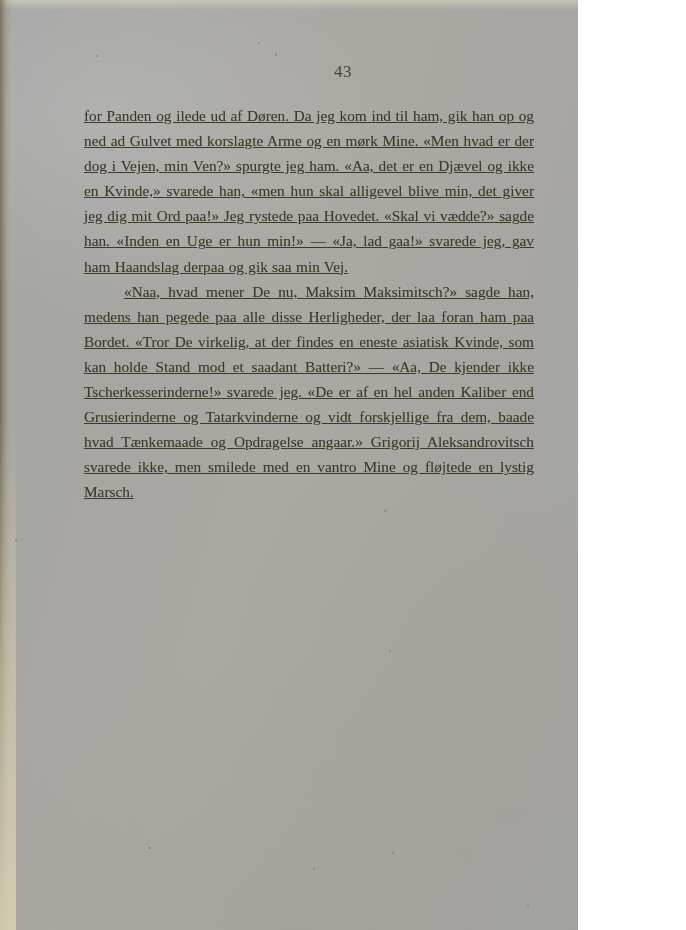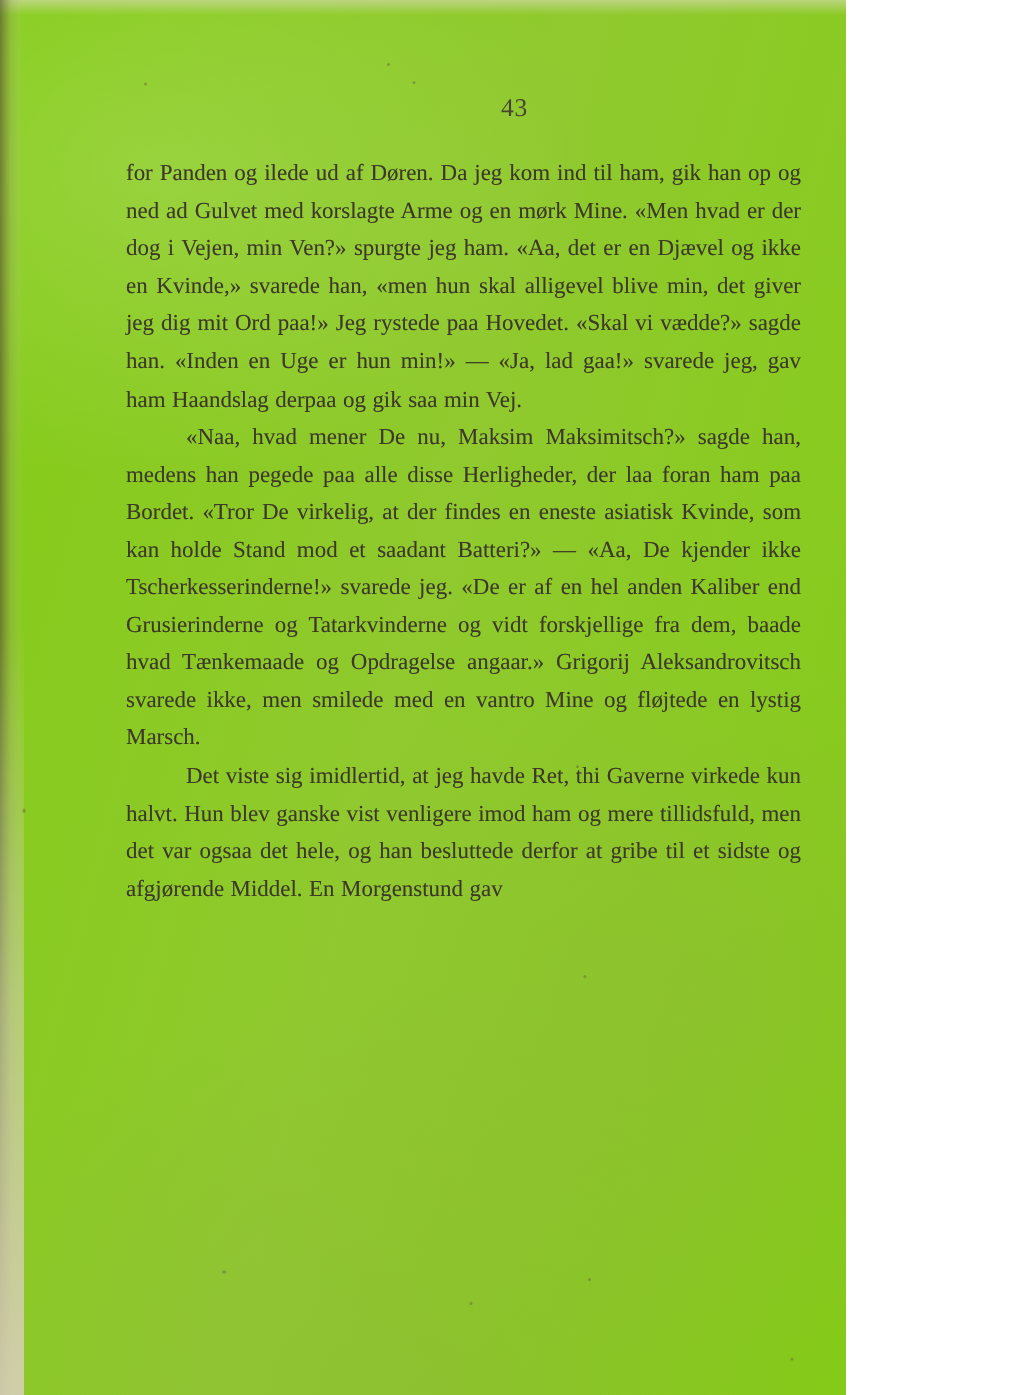--- a/index.html
+++ b/index.html
@@ -6,23 +6,24 @@
     margin: 0;
     padding: 0;
     background: #ffffff;
   }
 
   #page {
     position: relative;
     width: 564px;
     height: 930px;
     overflow: hidden;
-    background: #84cc16;
+    background: #a3a3a3;
     font-family: "Liberation Serif", "DejaVu Serif", serif;
     color: #3a3527;
+    padding-left: 14px;
   }
 
   
   #paper-texture {
     position: absolute;
     inset: 0;
     pointer-events: none;
     background:
       radial-gradient(ellipse 420px 300px at 18% 12%, rgba(255,255,255,0.14), rgba(255,255,255,0) 70%),
       radial-gradient(ellipse 380px 340px at 82% 72%, rgba(160,148,112,0.16), rgba(160,148,112,0) 72%),
@@ -93,21 +94,21 @@
     text-align: justify;
     text-align-last: left;
     color: #3d3828;
     word-spacing: 0.5px;
   }
   .para.indent {
     text-indent: 40px;
   }
 
   
-  .para { text-shadow: 0 0 0.35px rgba(61,56,40,0.32); }
+  .para { text-shadow: 0 0 0.35px rgba(61,56,40,0.32); text-decoration: underline; }
 
   .speck {
     position: absolute;
     background: rgba(96,86,58,0.42);
     border-radius: 50%;
     pointer-events: none;
   }
 </style>
 </head>
 <body>
@@ -115,21 +116,20 @@
 <div id="page">
 
   <div id="paper-texture"></div>
   <div id="top-edge"></div>
 
   <div id="folio">43</div>
 
   <div id="textblock">
     <p class="para">for Panden og ilede ud af Døren. Da jeg kom ind til ham, gik han op og ned ad Gulvet med korslagte Arme og en mørk Mine. «Men hvad er der dog i Vejen, min Ven?» spurgte jeg ham. «Aa, det er en Djævel og ikke en Kvinde,» svarede han, «men hun skal alligevel blive min, det giver jeg dig mit Ord paa!» Jeg rystede paa Hovedet. «Skal vi vædde?» sagde han. «Inden en Uge er hun min!» — «Ja, lad gaa!» svarede jeg, gav ham Haandslag derpaa og gik saa min Vej.</p>
     <p class="para indent">«Naa, hvad mener De nu, Maksim Maksimitsch?» sagde han, medens han pegede paa alle disse Herligheder, der laa foran ham paa Bordet. «Tror De virkelig, at der findes en eneste asiatisk Kvinde, som kan holde Stand mod et saadant Batteri?» — «Aa, De kjender ikke Tscherkesserinderne!» svarede jeg. «De er af en hel anden Kaliber end Grusierinderne og Tatarkvinderne og vidt forskjellige fra dem, baade hvad Tænkemaade og Opdragelse angaar.» Grigorij Aleksandrovitsch svarede ikke, men smilede med en vantro Mine og fløjtede en lystig Marsch.</p>
-    <p class="para indent">Det viste sig imidlertid, at jeg havde Ret, thi Gaverne virkede kun halvt. Hun blev ganske vist venligere imod ham og mere tillidsfuld, men det var ogsaa det hele, og han besluttede derfor at gribe til et sidste og afgjørende Middel. En Morgenstund gav</p>
   </div>
 
   <div id="gutter-shadow"></div>
   <div id="gutter-fade"></div>
 
   <div id="speck-layer">
       <div class="speck" style="left: 96px; top: 55px; width: 2px; height: 2px;"></div>
       <div class="speck" style="left: 258px; top: 42px; width: 2px; height: 2px;"></div>
       <div class="speck" style="left: 275px; top: 54px; width: 2px; height: 2px;"></div>
       <div class="speck" style="left: 15px; top: 539px; width: 2px; height: 3px;"></div>

